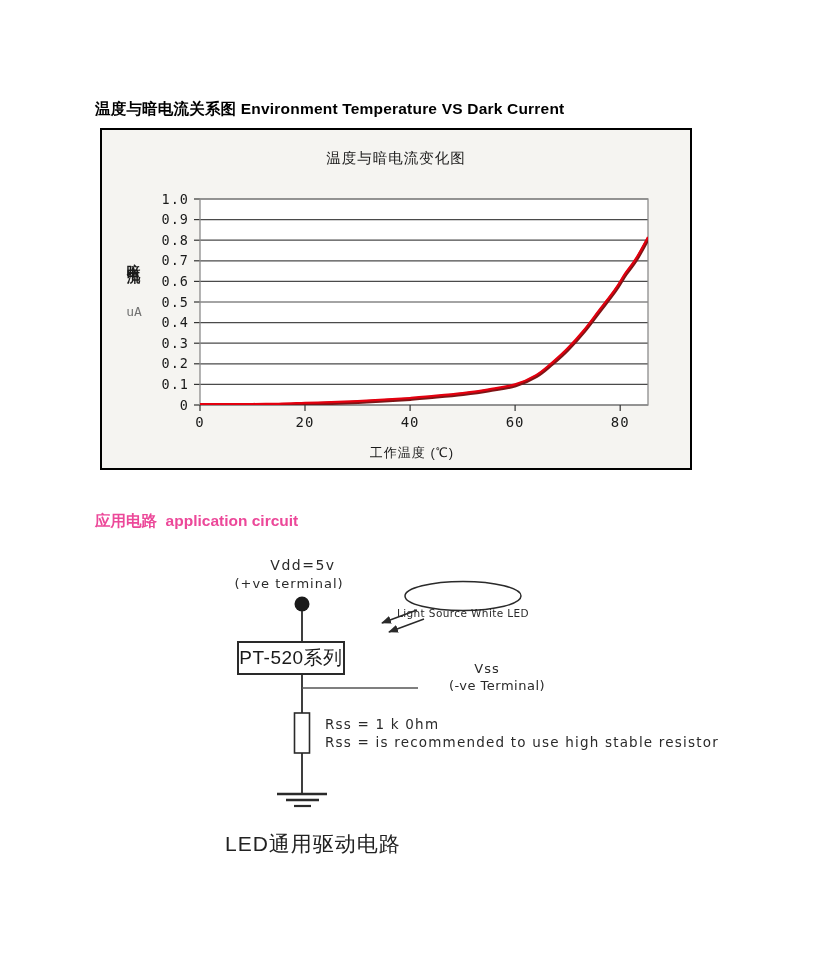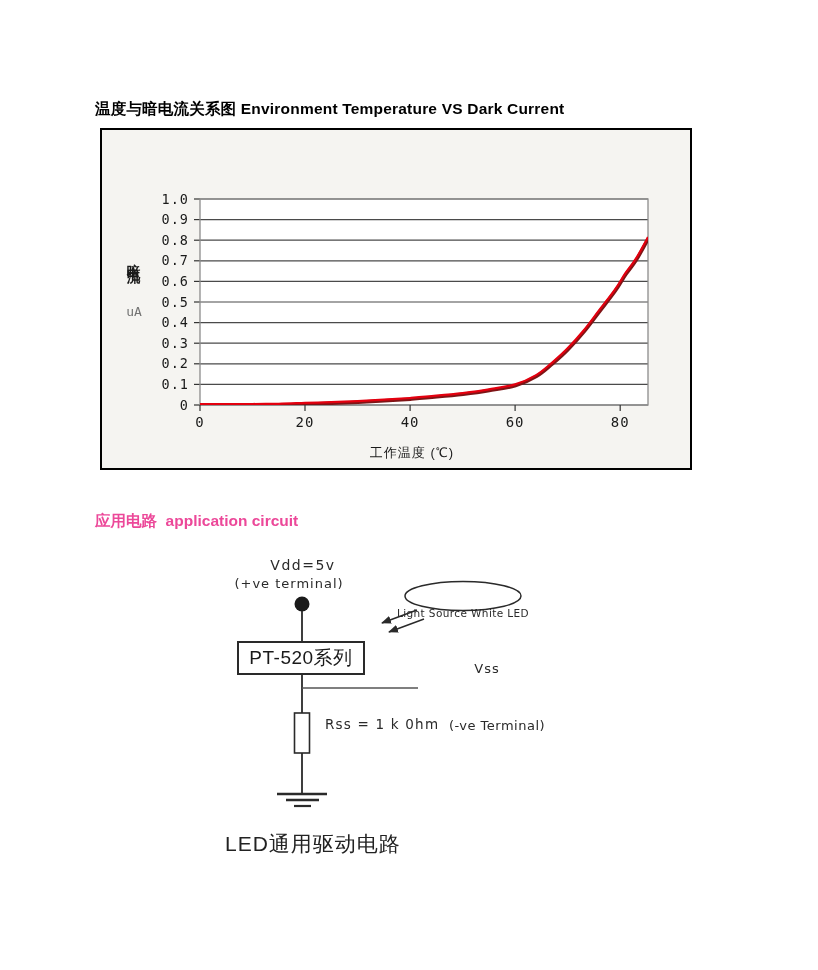--- a/index.html
+++ b/index.html
@@ -56,36 +56,37 @@
   .circuit svg { position:absolute; left:0; top:0; }
   .clabel {
     position:absolute; font-family:"DejaVu Sans", sans-serif;
     color:#2a2a2a; white-space:nowrap;
   }
   .ctr { transform:translateX(-50%); text-align:right; }
   .vdd      { left:303px; top:2px;  font-size:14px; letter-spacing:1.5px; }
   .vddsub   { left:289px; top:21px; font-size:13px; letter-spacing:1px; }
   .lslabel  { left:463px; top:34px; font-size:10.5px; letter-spacing:0.4px;margin-top:18px; }
   .vss      { left:487px; top:106px; font-size:13px; letter-spacing:1px; }
-  .vsssub   { left:497px; top:123px; font-size:13px; letter-spacing:0.5px;margin-top:40px; }
+  .vsssub   { left:497px; top:123px; font-size:13px; letter-spacing:0.5px; }
   .rss1     { left:325px; top:161px; font-size:13.5px; letter-spacing:1.2px; }
   .rss2     { left:325px; top:179px; font-size:13.5px; letter-spacing:1.2px; }
   .pt-box {
-    position:absolute; left:237px; top:86px; width:128px; height:34px;
+    position:absolute; left:237px; top:86px; width:108px; height:34px;
     border:2px solid #2a2a2a; background:#fff;
     display:flex; align-items:center; justify-content:center;
     font-size:19px; color:#1a1a1a; letter-spacing:0.5px;
   }
 </style>
 </head>
 <body>
 
 <div class="h1">温度与暗电流关系图 Environment Temperature VS Dark Current</div>
 
 <div class="chart-box">
+  <div class="chart-title">温度与暗电流变化图</div>
   <svg id="chart-svg" class="chart-svg" width="588" height="338">
       <rect x="98" y="69" width="448" height="206" fill="#ffffff"></rect>
       <line x1="98" y1="69.0" x2="546" y2="69.0" stroke="#4a4a4a" stroke-width="1.2"></line>
       <line x1="92" y1="69.0" x2="98" y2="69.0" stroke="#333" stroke-width="1.2"></line>
       <text class="tick" x="87" y="73.5" text-anchor="end">1.0</text>
       <line x1="98" y1="89.6" x2="546" y2="89.6" stroke="#4a4a4a" stroke-width="1.2"></line>
       <line x1="92" y1="89.6" x2="98" y2="89.6" stroke="#333" stroke-width="1.2"></line>
       <text class="tick" x="87" y="94.1" text-anchor="end">0.9</text>
       <line x1="98" y1="110.2" x2="546" y2="110.2" stroke="#4a4a4a" stroke-width="1.2"></line>
       <line x1="92" y1="110.2" x2="98" y2="110.2" stroke="#333" stroke-width="1.2"></line>
@@ -166,15 +167,16 @@
     <line x1="417" y1="55" x2="382" y2="68" stroke="#2a2a2a" stroke-width="1.4" marker-end="url(#ah)"></line>
     <line x1="424" y1="64" x2="389" y2="77" stroke="#2a2a2a" stroke-width="1.4" marker-end="url(#ah)"></line>
   </svg>
   <div class="clabel ctr vdd">Vdd=5v</div>
   <div class="clabel ctr vddsub">(+ve terminal)</div>
   <div class="clabel ctr lslabel">Light Source White LED</div>
   <div class="pt-box">PT-520系列</div>
   <div class="clabel ctr vss">Vss</div>
   <div class="clabel ctr vsssub">(-ve Terminal)</div>
   <div class="clabel rss1">Rss = 1 k 0hm</div>
+  <div class="clabel rss2">Rss = is recommended to use high stable resistor</div>
 </div>
 
 <div class="caption">LED通用驱动电路</div>
 
 </body></html>

